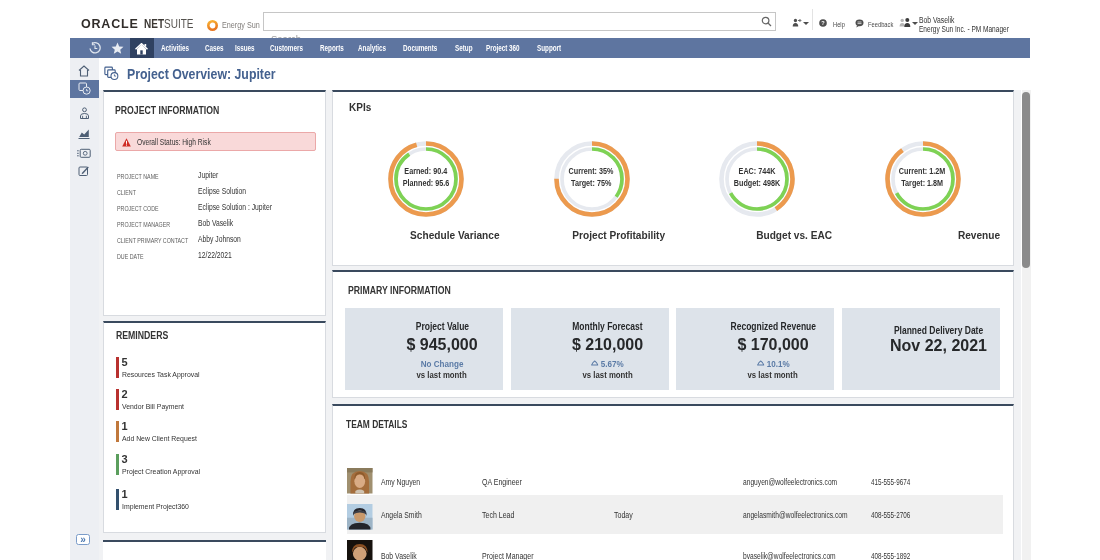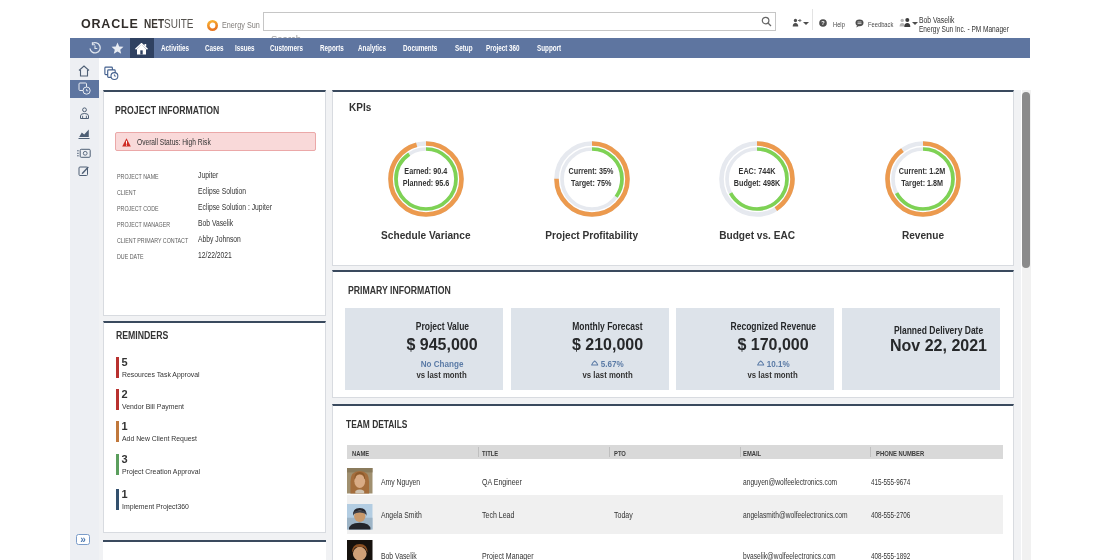--- a/index.html
+++ b/index.html
@@ -46,21 +46,21 @@
   #rem { left:103px; top:321px; width:223px; height:211.5px; }
   .remitem { position:absolute; left:12px; }
   .rbar { position:absolute; left:0; top:1px; width:2.5px; height:21px; }
   .rnum { position:absolute; left:5.5px; top:0; font-size:11px; font-weight:bold; color:#333; }
   .rlbl { position:absolute; left:5.5px; top:14px; font-size:8px; color:#333; white-space:nowrap; }
 
   
   #kpis { left:332px; top:90px; width:682px; height:176px; }
   .gauge { position:absolute; top:46.5px; width:80px; height:80px; }
   .gtxt { position:absolute; width:160px; text-align:center; font-size:9px; font-weight:bold; color:#333; }
-  .glabel { position:absolute; top:136.5px; width:160px; text-align:center; font-size:11.5px; font-weight:bold; color:#333; }
+  .glabel { position:absolute; top:136.5px; width:160px; text-align:right; font-size:11.5px; font-weight:bold; color:#333; }
 
   
   #prim { left:332px; top:270px; width:682px; height:128px; }
   .tile { position:absolute; top:36px; width:158px; height:82px; background:#dde3ea; text-align:center;padding-left:18px; }
   .tile div { position:absolute; width:158px; text-align:center; }
   .tile .t1 { top:13px; font-size:10px; font-weight:bold; color:#26282a; }
   .tile .t2 { top:27.5px; font-size:16px; font-weight:bold; color:#26282a; }
   .tile .t3 { top:49.5px; font-size:9.5px; font-weight:bold; color:#5b7ba6; }
   .tile .t4 { top:60.5px; font-size:9.5px; font-weight:bold; color:#333; }
 
@@ -191,20 +191,21 @@
       <rect x="1" y="2" width="8.5" height="8.5" rx="1" fill="none" stroke="#4e5f75" stroke-width="1"></rect>
       <path d="M4 7.8 L9.8 1.4 l1 1 L5.3 8.6 l-1.6 .6 z" fill="#4e5f75"></path>
     </svg>
 
   <svg class="abs" style="left:104px;top:66px" width="15" height="14.5" viewBox="0 0 17 16">
       <rect x="1" y="1" width="8.5" height="8.5" rx="1" fill="none" stroke="#44618f" stroke-width="1.3"></rect>
       <rect x="4.2" y="4.2" width="8.5" height="8.5" rx="1" fill="#fff" stroke="#44618f" stroke-width="1.3"></rect>
       <circle cx="11.8" cy="11.2" r="3.9" fill="#fff" stroke="#44618f" stroke-width="1.2"></circle>
       <path d="M11.8 9.3 v1.9 h1.9" fill="none" stroke="#44618f" stroke-width="1"></path>
     </svg>
+  <div id="title"><span class="sx" style="transform:scaleX(0.88)">Project Overview: Jupiter</span></div>
 
   <div class="abs" style="left:99px;top:90px;width:922px;height:470px;background:#f1f2f4"></div>
 
   <div class="panel" id="pinfo">
     <div class="phead" style="left:11px;top:13px"><span class="sx" style="transform:scaleX(0.87)">PROJECT INFORMATION</span></div>
     <div id="alert">
       <svg class="abs" style="left:6px;top:4.5px" width="9" height="9" viewBox="0 0 9 9">
           <path d="M4.5 0.3 L8.8 8.5 H0.2 z" fill="#cf2b24"></path>
           <rect x="4" y="2.8" width="1" height="3" fill="#fff"></rect>
           <rect x="4" y="6.5" width="1" height="1.1" fill="#fff"></rect>
@@ -318,31 +319,20 @@
       <div class="t4"><span class="sxc" style="transform:scaleX(0.82)">vs last month</span></div>
     </div>
     <div class="tile" style="left:508.5px">
       <div class="t1" style="top:16.5px"><span class="sxc" style="transform:scaleX(0.85)">Planned Delivery Date</span></div>
       <div class="t2" style="top:29px">Nov 22, 2021</div>
     </div>
   </div>
 
   <div class="panel" id="team">
     <div class="phead" style="left:13px;top:12px;font-size:10.5px"><span class="sx" style="transform:scaleX(0.80)">TEAM DETAILS</span></div>
-    <div id="thead">
-      <div class="th" style="left:4.5px"><span class="sx" style="transform:scaleX(0.78)">NAME</span></div>
-      <div class="abs" style="left:131px;top:2px;width:1px;height:10px;background:#bfbfbf"></div>
-        <div class="abs" style="left:262px;top:2px;width:1px;height:10px;background:#bfbfbf"></div>
-        <div class="abs" style="left:393px;top:2px;width:1px;height:10px;background:#bfbfbf"></div>
-        <div class="abs" style="left:523px;top:2px;width:1px;height:10px;background:#bfbfbf"></div>
-        <div class="th" style="left:135px"><span class="sx" style="transform:scaleX(0.78)">TITLE</span></div>
-      <div class="th" style="left:266.5px"><span class="sx" style="transform:scaleX(0.78)">PTO</span></div>
-      <div class="th" style="left:396px"><span class="sx" style="transform:scaleX(0.78)">EMAIL</span></div>
-      <div class="th" style="left:529px"><span class="sx" style="transform:scaleX(0.78)">PHONE NUMBER</span></div>
-    </div>
     <div class="trow" style="top:53px;background:#fff">
       <svg class="avatar" viewBox="0 0 26 26">
           <rect width="26" height="26" fill="#a09070"></rect>
           <rect width="26" height="4.5" fill="#8a7b5c"></rect>
           <path d="M3.5 26 V14 q0-11 9.5-11 q9.5 0 9.5 11 V26 z" fill="#a46d3c"></path>
           <ellipse cx="13" cy="13.5" rx="5.5" ry="6.8" fill="#d9ab85"></ellipse>
           <path d="M7.4 12 q-0.3-8 5.6-8 q5.9 0 5.6 8 l-1.2-1.5 q0-4.5-4.4-4.5 q-4.4 0-4.4 4.5 z" fill="#8d5a2b"></path>
           <path d="M8.5 23.5 q4.5-3 9 0 l0 2.5 h-9 z" fill="#cfc3b2"></path>
         </svg>
       <div class="td link" style="left:33.5px"><span class="sx" style="transform:scaleX(0.76)">Amy Nguyen</span></div>

